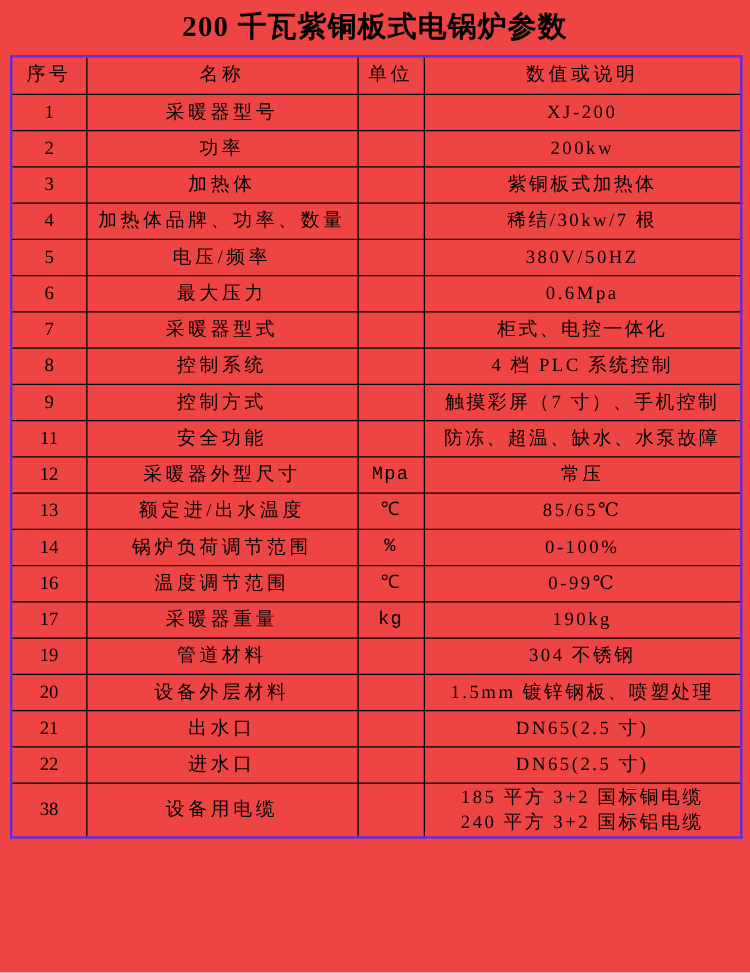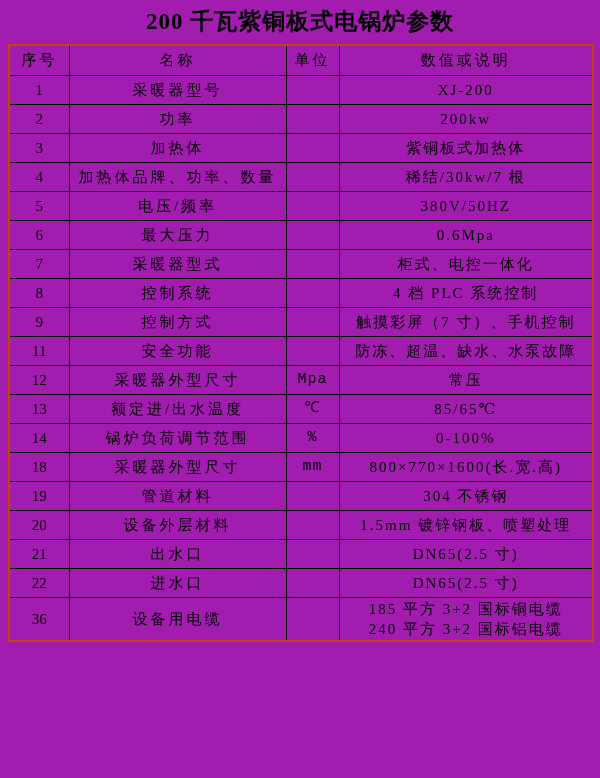--- a/index.html
+++ b/index.html
@@ -5,39 +5,39 @@
   * { box-sizing: border-box; margin: 0; padding: 0; }
   html, body {
     width: 600px;
     background: #ffffff;
     font-family: "Liberation Serif", "DejaVu Serif", serif;
     color: #000000;
   }
   .page {
     width: 600px;
     height: 778px;
-    background: #a21caf;
+    background: #ef4444;
     padding-top: 7px;
     overflow: hidden;
   }
   .title {
     text-align: center;
     font-size: 23px;
     font-weight: bold;
     letter-spacing: 1px;
     line-height: 30px;
     margin-bottom: 7px;
     white-space: nowrap;
   }
   table.params {
     margin-left: 8px;
     width: 584px;
     border-collapse: collapse;
     table-layout: fixed;
-    border: 2px solid #c2410c;
+    border: 2px solid #6d28d9;
   }
   th, td {
     border: 1px solid #000000;
     text-align: center;
     vertical-align: middle;
     font-weight: normal;
     font-size: 15px;
     line-height: 20px;
     padding: 1px 2px;
     overflow: hidden;
@@ -158,28 +158,34 @@
   </tr>
 
   <tr>
     <td class="no">14</td>
     <td class="name">锅炉负荷调节范围</td>
     <td class="unit">%</td>
     <td class="value">0-100%</td>
   </tr>
 
 
-
-
-  <tr>
-    <td class="no">18</td>
-    <td class="name">采暖器外型尺寸</td>
-    <td class="unit">mm</td>
-    <td class="value">800×770×1600(长.宽.高)</td>
-  </tr>
+  <tr>
+    <td class="no">16</td>
+    <td class="name">温度调节范围</td>
+    <td class="unit">℃</td>
+    <td class="value">0-99℃</td>
+  </tr>
+
+  <tr>
+    <td class="no">17</td>
+    <td class="name">采暖器重量</td>
+    <td class="unit">kg</td>
+    <td class="value">190kg</td>
+  </tr>
+
 
   <tr>
     <td class="no">19</td>
     <td class="name">管道材料</td>
     <td class="unit"></td>
     <td class="value">304 不锈钢</td>
   </tr>
 
   <tr>
     <td class="no">20</td>
@@ -196,21 +202,21 @@
   </tr>
 
   <tr>
     <td class="no">22</td>
     <td class="name">进水口</td>
     <td class="unit"></td>
     <td class="value">DN65(2.5 寸)</td>
   </tr>
 
   <tr>
-    <td class="no">36</td>
+    <td class="no">38</td>
     <td class="name">设备用电缆</td>
     <td class="unit"></td>
     <td class="value">185 平方 3+2 国标铜电缆
 240 平方 3+2 国标铝电缆</td>
   </tr>
 </tbody>
   </table>
 </div>
 
 </body></html>

